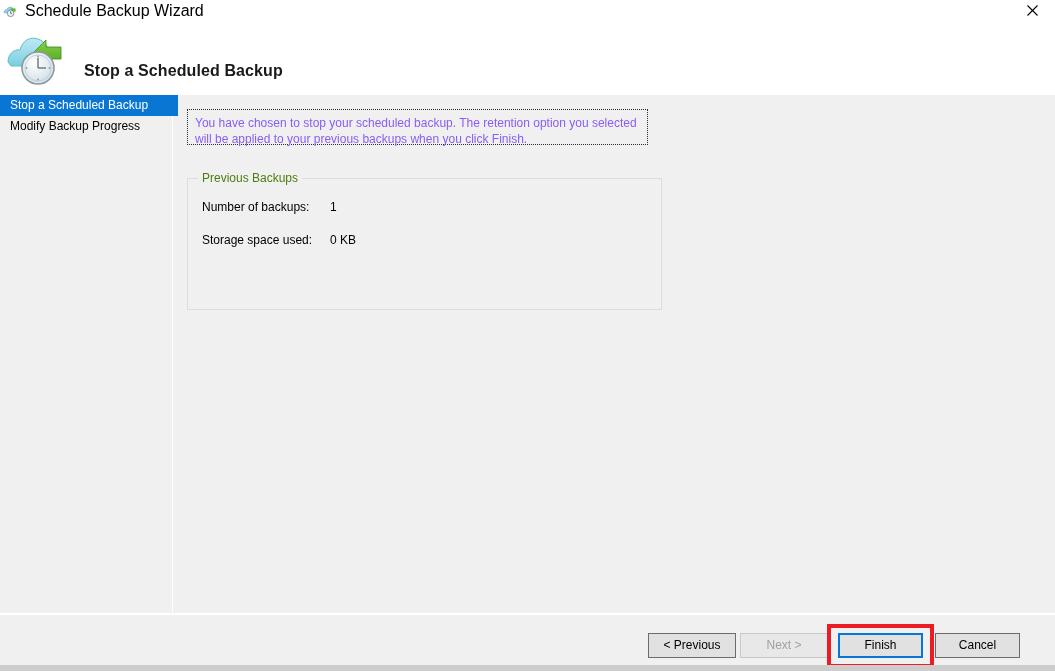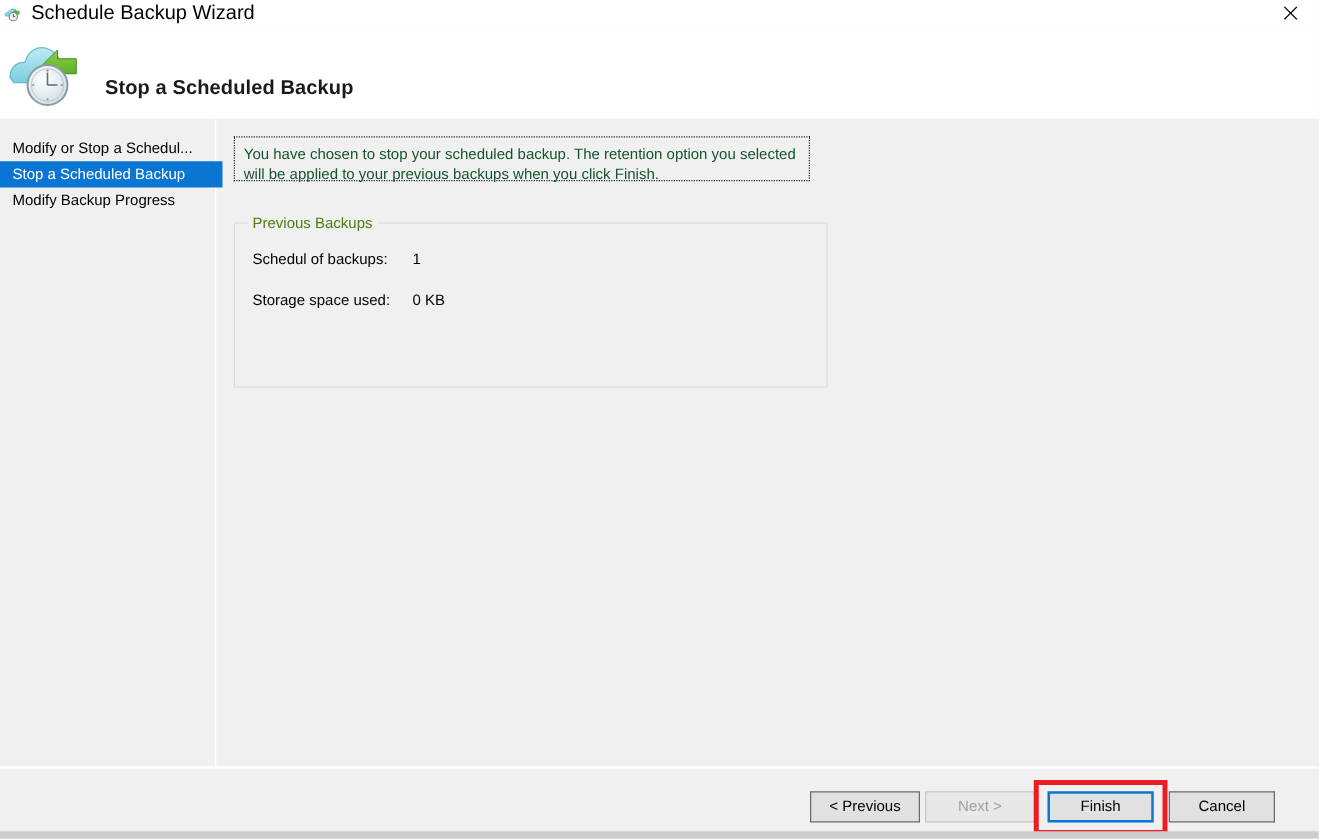--- a/index.html
+++ b/index.html
@@ -139,21 +139,21 @@
     left: 14px;
     top: 14px;
     width: 461px;
     height: 36px;
     border: 1px dotted #2b2b2b;
     background: #f0f0f0;
     padding: 5px 7px 0 7px;
     box-sizing: border-box;
     font-size: 12px;
     line-height: 16px;
-    color: #14532d;
+    color: #8b5cf6;
   }
 
   .groupbox {
     position: absolute;
     left: 14px;
     top: 83px;
     width: 475px;
     height: 132px;
     border: 1px solid #dcdcdc;
     box-sizing: border-box;
@@ -291,34 +291,33 @@
       <circle cx="20.5" cy="40" r="0.9" fill="#8a9aa3"></circle>
     </svg>
   </div>
   <div class="header-title">Stop a Scheduled Backup</div>
 </div>
 
 <div class="body-area"></div>
 <div class="vdivider"></div>
 
 <div class="sidebar">
-  <div class="side-item first">Modify or Stop a Schedul...</div>
   <div class="side-item selected">Stop a Scheduled Backup</div>
   <div class="side-item disabled">Modify Backup Progress</div>
 </div>
 
 <div class="main">
 
   <div class="infobox">You have chosen to stop your scheduled backup. The retention option you selected will be applied to your previous backups when you click Finish.</div>
 
   <div class="groupbox">
     <div class="groupbox-legend">Previous Backups</div>
 
     <div class="gb-row r1">
-      <span class="lbl">Schedul of backups:</span><span class="val">1</span>
+      <span class="lbl">Number of backups:</span><span class="val">1</span>
     </div>
 
     <div class="gb-row r2">
       <span class="lbl">Storage space used:</span><span class="val">0 KB</span>
     </div>
 
   </div>
 
 </div>
 

